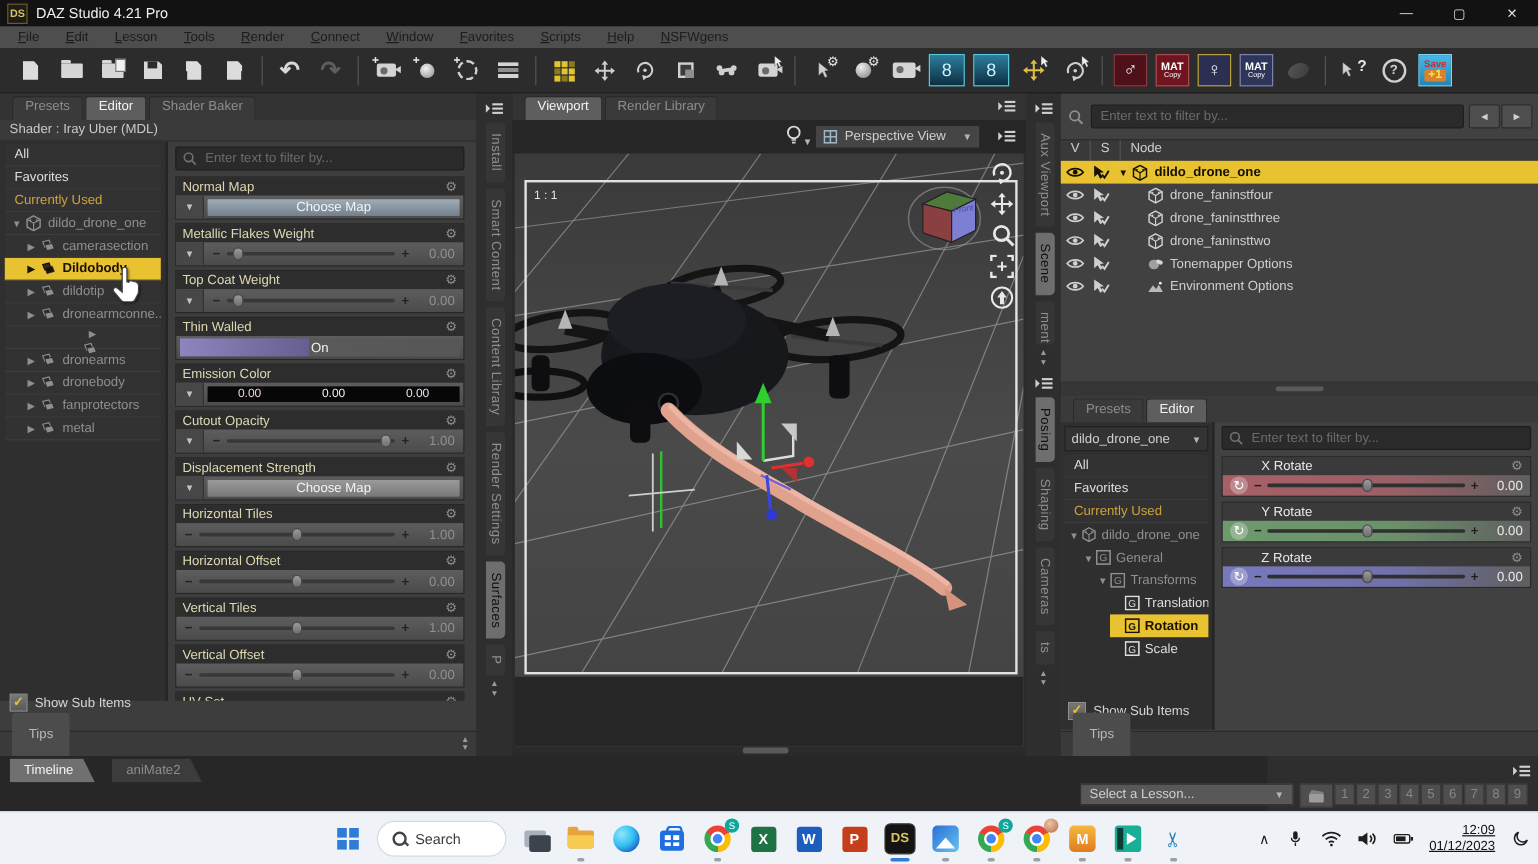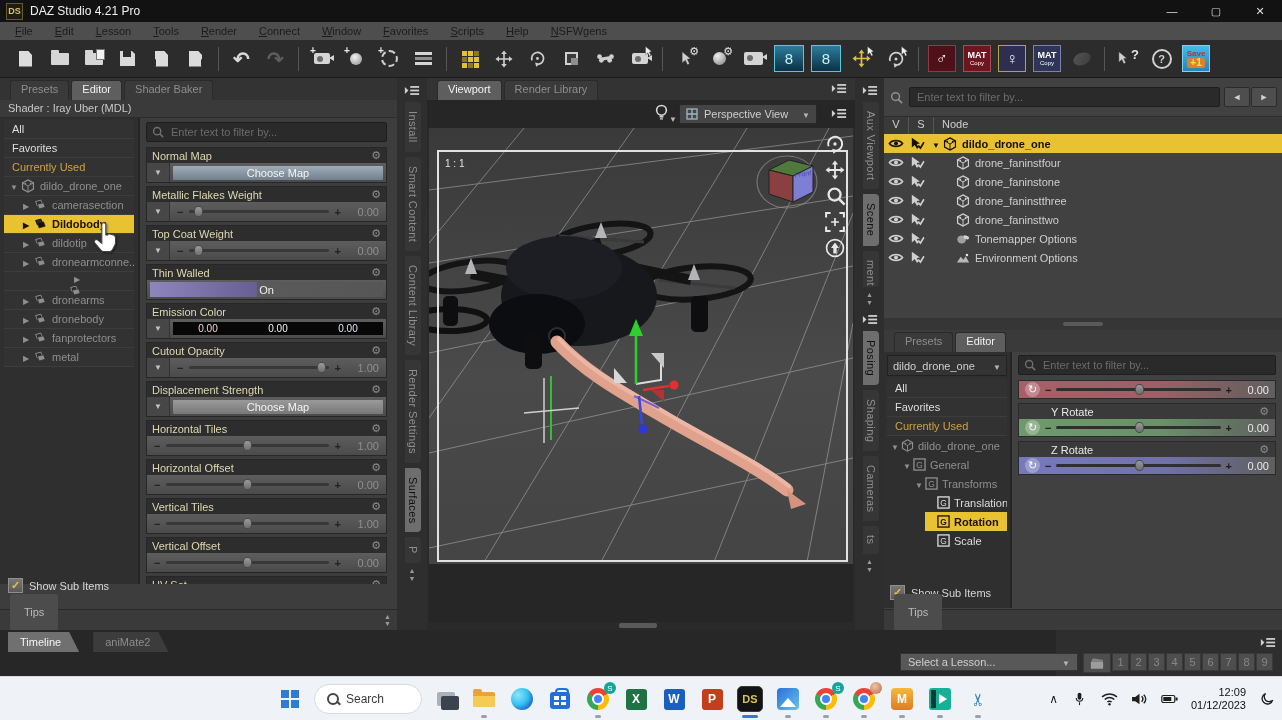--- a/index.html
+++ b/index.html
@@ -219,21 +219,21 @@
   .photos{width:22px;height:22px;border-radius:4px;background:linear-gradient(135deg,#2a6fd6,#67c3ef);position:relative;overflow:hidden;}
   .photos::after{content:"";position:absolute;left:3px;bottom:3px;border-left:8px solid transparent;border-right:8px solid transparent;border-bottom:9px solid #fff;}
   .mhex{width:22px;height:22px;border-radius:4px;background:linear-gradient(#f5b93c,#e07b22);color:#fff;font-weight:bold;font-size:12px;display:flex;align-items:center;justify-content:center;}
   .vsdc{width:22px;height:22px;border-radius:3px;background:#17b096;position:relative;}
   .vsdc::before{content:"";position:absolute;left:2px;top:2px;bottom:2px;width:5px;background:#0c3b35;}
   .vsdc::after{content:"";position:absolute;left:10px;top:6px;border-top:5px solid transparent;border-bottom:5px solid transparent;border-left:8px solid #fff;}
   .snip{font-size:17px;color:#2a7fb8;transform:rotate(-90deg);}
   .tb-tray{position:absolute;right:6px;top:0;height:100%;display:flex;align-items:center;gap:13px;color:#1e1e1e;}
   .tray-ic{width:17px;height:14px;display:flex;align-items:center;justify-content:center;color:#1e1e1e;}
   .chevup{font-size:12px;color:#1e1e1e;}
-  .clock{text-align:right;font-size:11px;line-height:13px;color:#111;}
+  .clock{text-align:right;font-size:11px;line-height:13px;color:#111;text-decoration:underline;}
   .moon{font-size:14px;transform:rotate(-20deg);}
 
   .hand-cursor{position:absolute;left:92px;top:222px;width:25px;height:30px;z-index:50;filter:drop-shadow(1px 1px 1px rgba(0,0,0,.5));}
 </style>
 </head>
 <body>
 
 <svg width="0" height="0" style="position:absolute">
 <defs>
 <symbol id="sym-eye" viewBox="0 0 18 12">
@@ -1013,33 +1013,20 @@
           <svg class="ic c" viewBox="0 0 18 16">
             <use href="#sym-cursel"></use>
           </svg>
           <span class="exp"></span>
           <svg class="ic nicon" viewBox="0 0 16 16">
             <use href="#sym-cube"></use>
           </svg>
           <span class="nlabel">drone_faninstfour</span>
         </div>
 
-        <div class="srow" style="padding-left: 59px;">
-          <svg class="ic e" viewBox="0 0 18 12">
-            <use href="#sym-eye"></use>
-          </svg>
-          <svg class="ic c" viewBox="0 0 18 16">
-            <use href="#sym-cursel"></use>
-          </svg>
-          <span class="exp"></span>
-          <svg class="ic nicon" viewBox="0 0 16 16">
-            <use href="#sym-cube"></use>
-          </svg>
-          <span class="nlabel">drone_faninstone</span>
-        </div>
 
         <div class="srow" style="padding-left: 59px;">
           <svg class="ic e" viewBox="0 0 18 12">
             <use href="#sym-eye"></use>
           </svg>
           <svg class="ic c" viewBox="0 0 18 16">
             <use href="#sym-cursel"></use>
           </svg>
           <span class="exp"></span>
           <svg class="ic nicon" viewBox="0 0 16 16">
@@ -1172,20 +1159,24 @@
       </div>
     </div>
     <div class="pose-right">
       <div class="filterbox" style="margin-bottom:5px;">
         <svg class="ic" width="12" height="12">
             <use href="#sym-mag"></use>
           </svg>
         <input placeholder="Enter text to filter by..." style="">
       </div>
       <div class="rot-group">
+        <div class="rot-head">
+            <span>X Rotate</span>
+            <span class="gear"></span>
+          </div>
         <div class="rot-row x">
           <span class="roticon"></span>
             <span class="minus"></span>
           <div class="track">
               <span class="thumb" style="left:48%;"></span>
             </div>
           <span class="plus"></span>
             <span class="pval">0.00</span>
         </div>
       </div>

